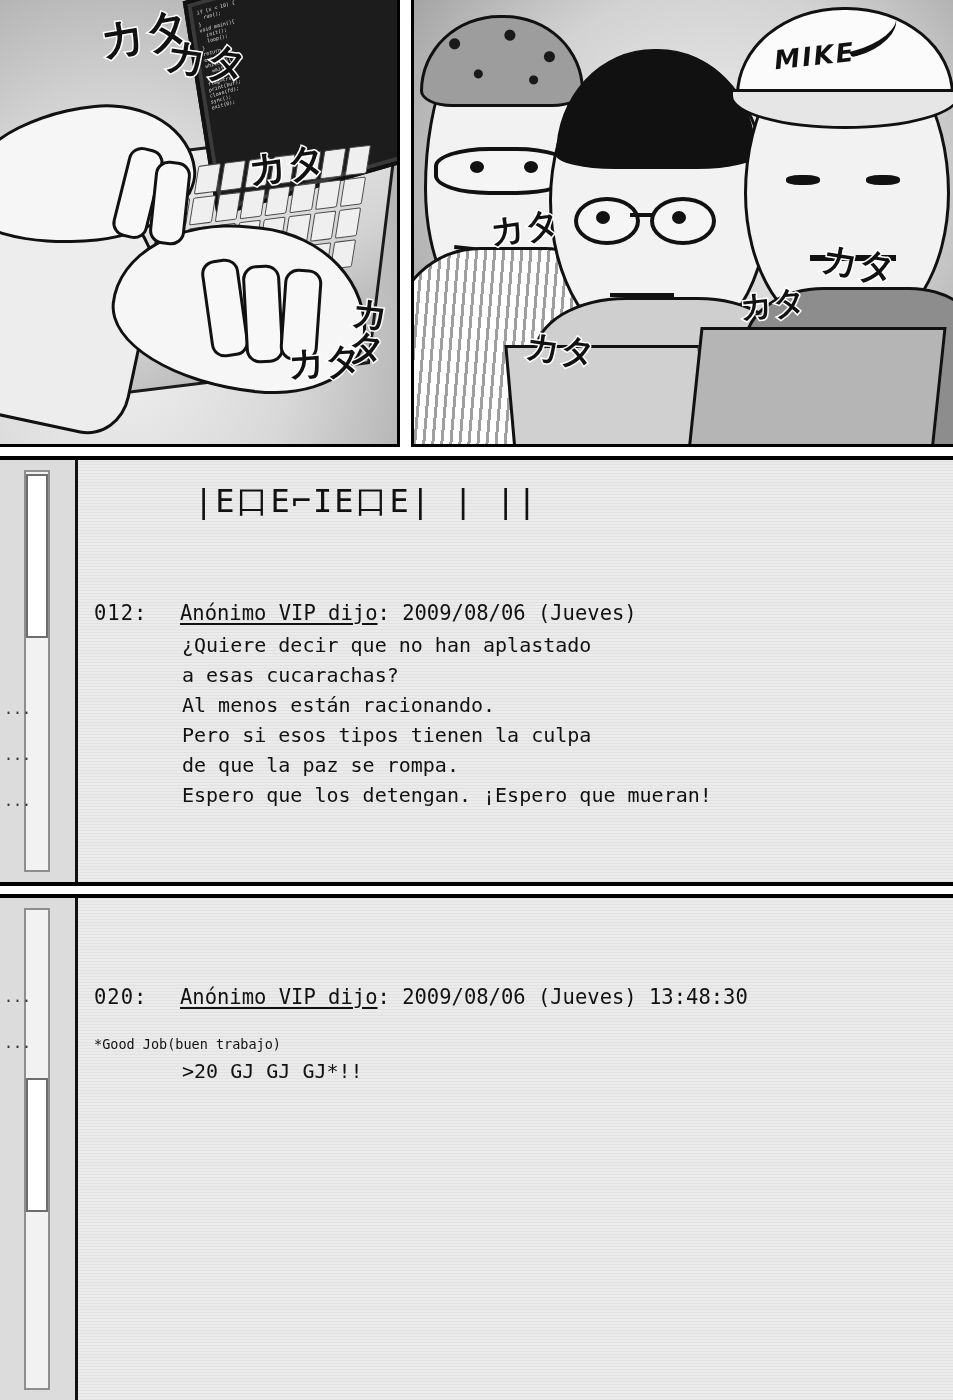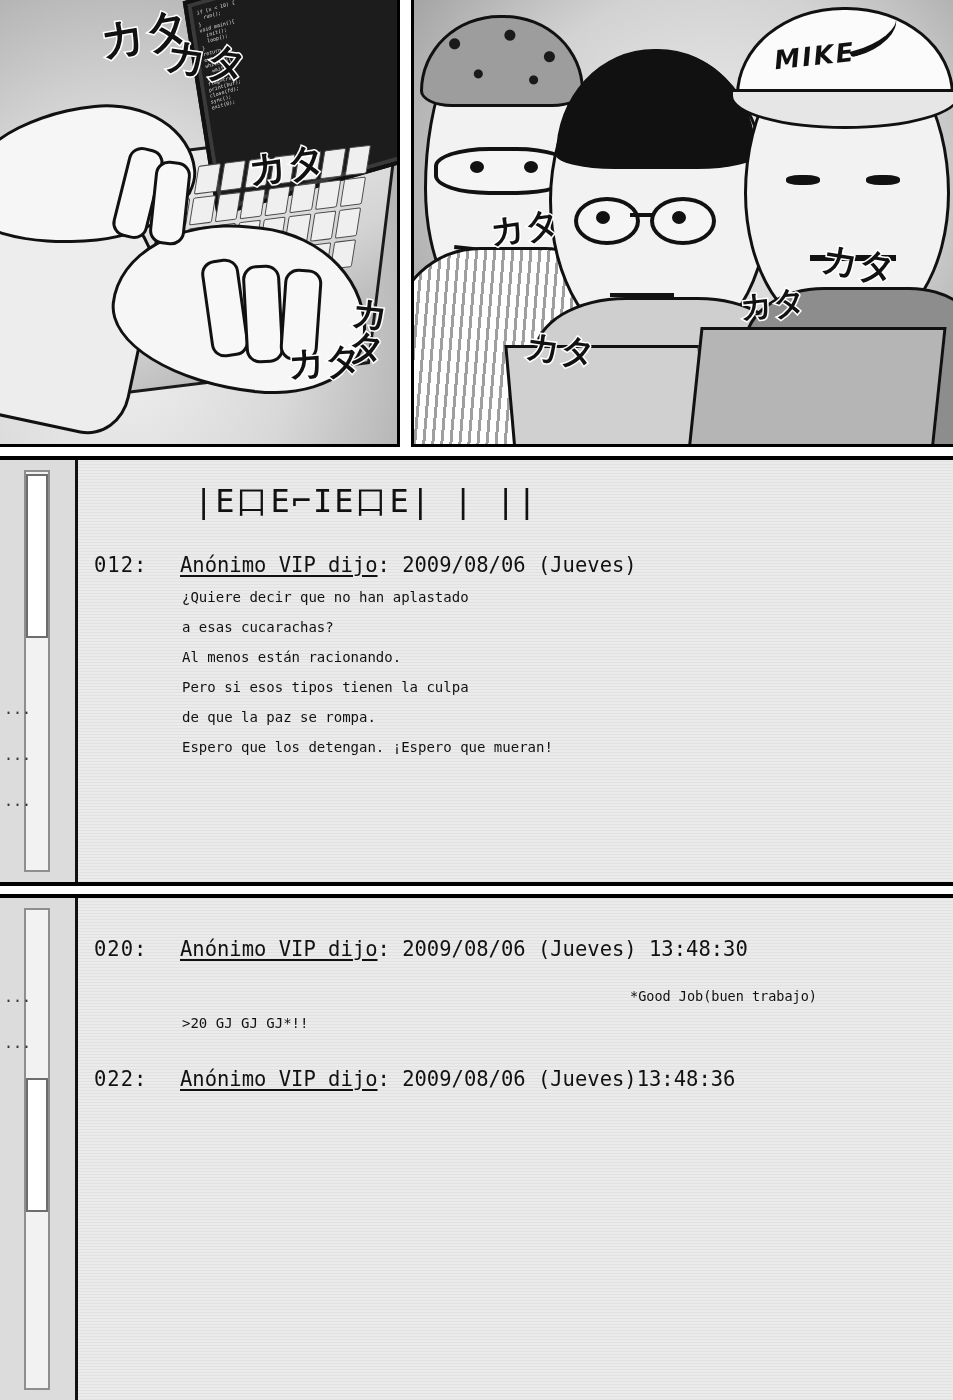--- a/index.html
+++ b/index.html
@@ -368,31 +368,31 @@
     color: #111;
     white-space: pre;
     line-height: 30px;
   }
   .post-num { letter-spacing: 1px; }
   .post-author {
     text-decoration: underline;
     text-underline-offset: 3px;
   }
   .post-body {
-    font-size: 14px;
+    font-size: 20px;
     line-height: 30px;
     color: #111;
     white-space: pre-wrap;
     margin: 2px 0 0 88px;
   }
-  .indent-num { display: inline-block; width: 86px; }
+  .indent-num { display: inline-block; width: 86px; margin-top: 48px; }
   .note {
     font-size: 13.5px;
     color: #111;
-    text-align: right;
+    text-align: left;
     margin: -2px 120px 4px 0;
     white-space: pre;
   }
   .gap-sm { height: 10px; }
   .gap-md { height: 22px; }
 </style>
 </head>
 <body>
 
 <div class="page">
@@ -602,21 +602,20 @@
       <div class="gap-md"></div>
 
       <div class="post">
         <div class="note">*Good Job(buen trabajo)</div>
         <div class="post-body">&gt;20 GJ GJ GJ*!!</div>
       </div>
 
       <div class="gap-md"></div>
 
       <div class="post">
-        <div class="post-head"><span class="post-num indent-num">022:</span><span class="post-author">Anónimo VIP dijo</span><span>:</span> <span>2009/08/06 (Jueves)13:48:36</span></div>
       </div>
 
       <div class="gap-md"></div>
 
       <div class="post">
       </div>
 
     </div>
   </div>
 

